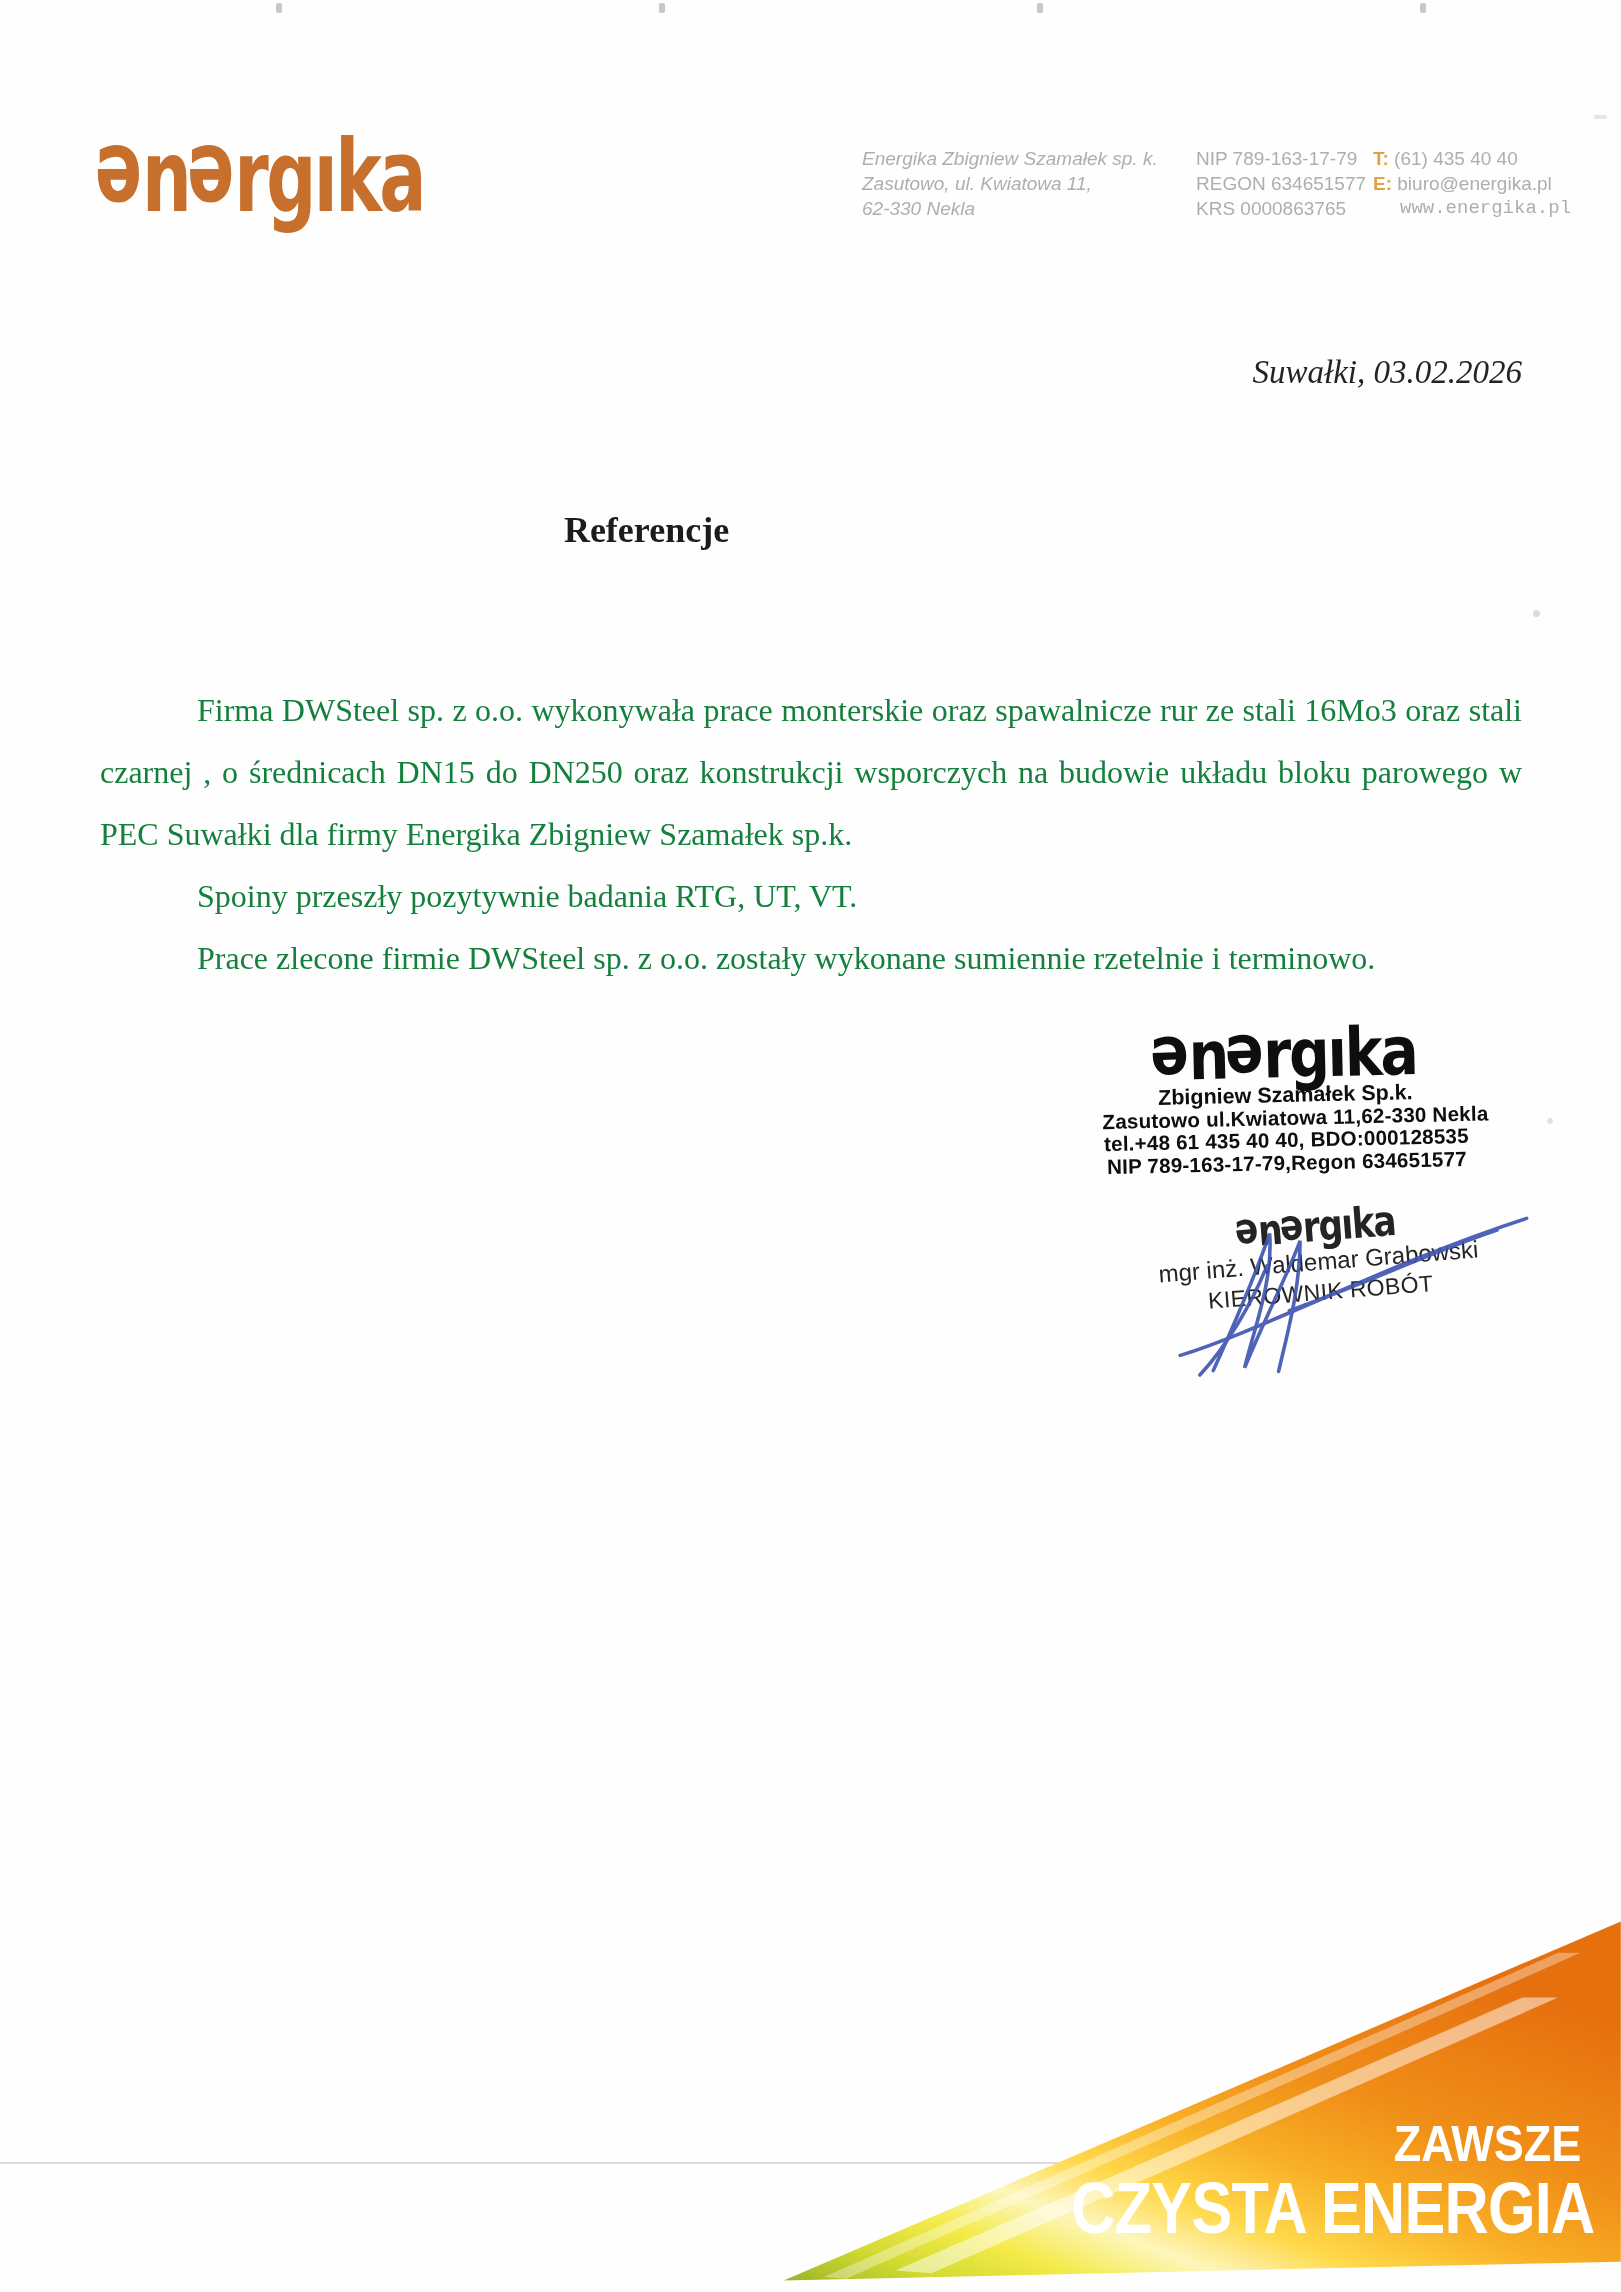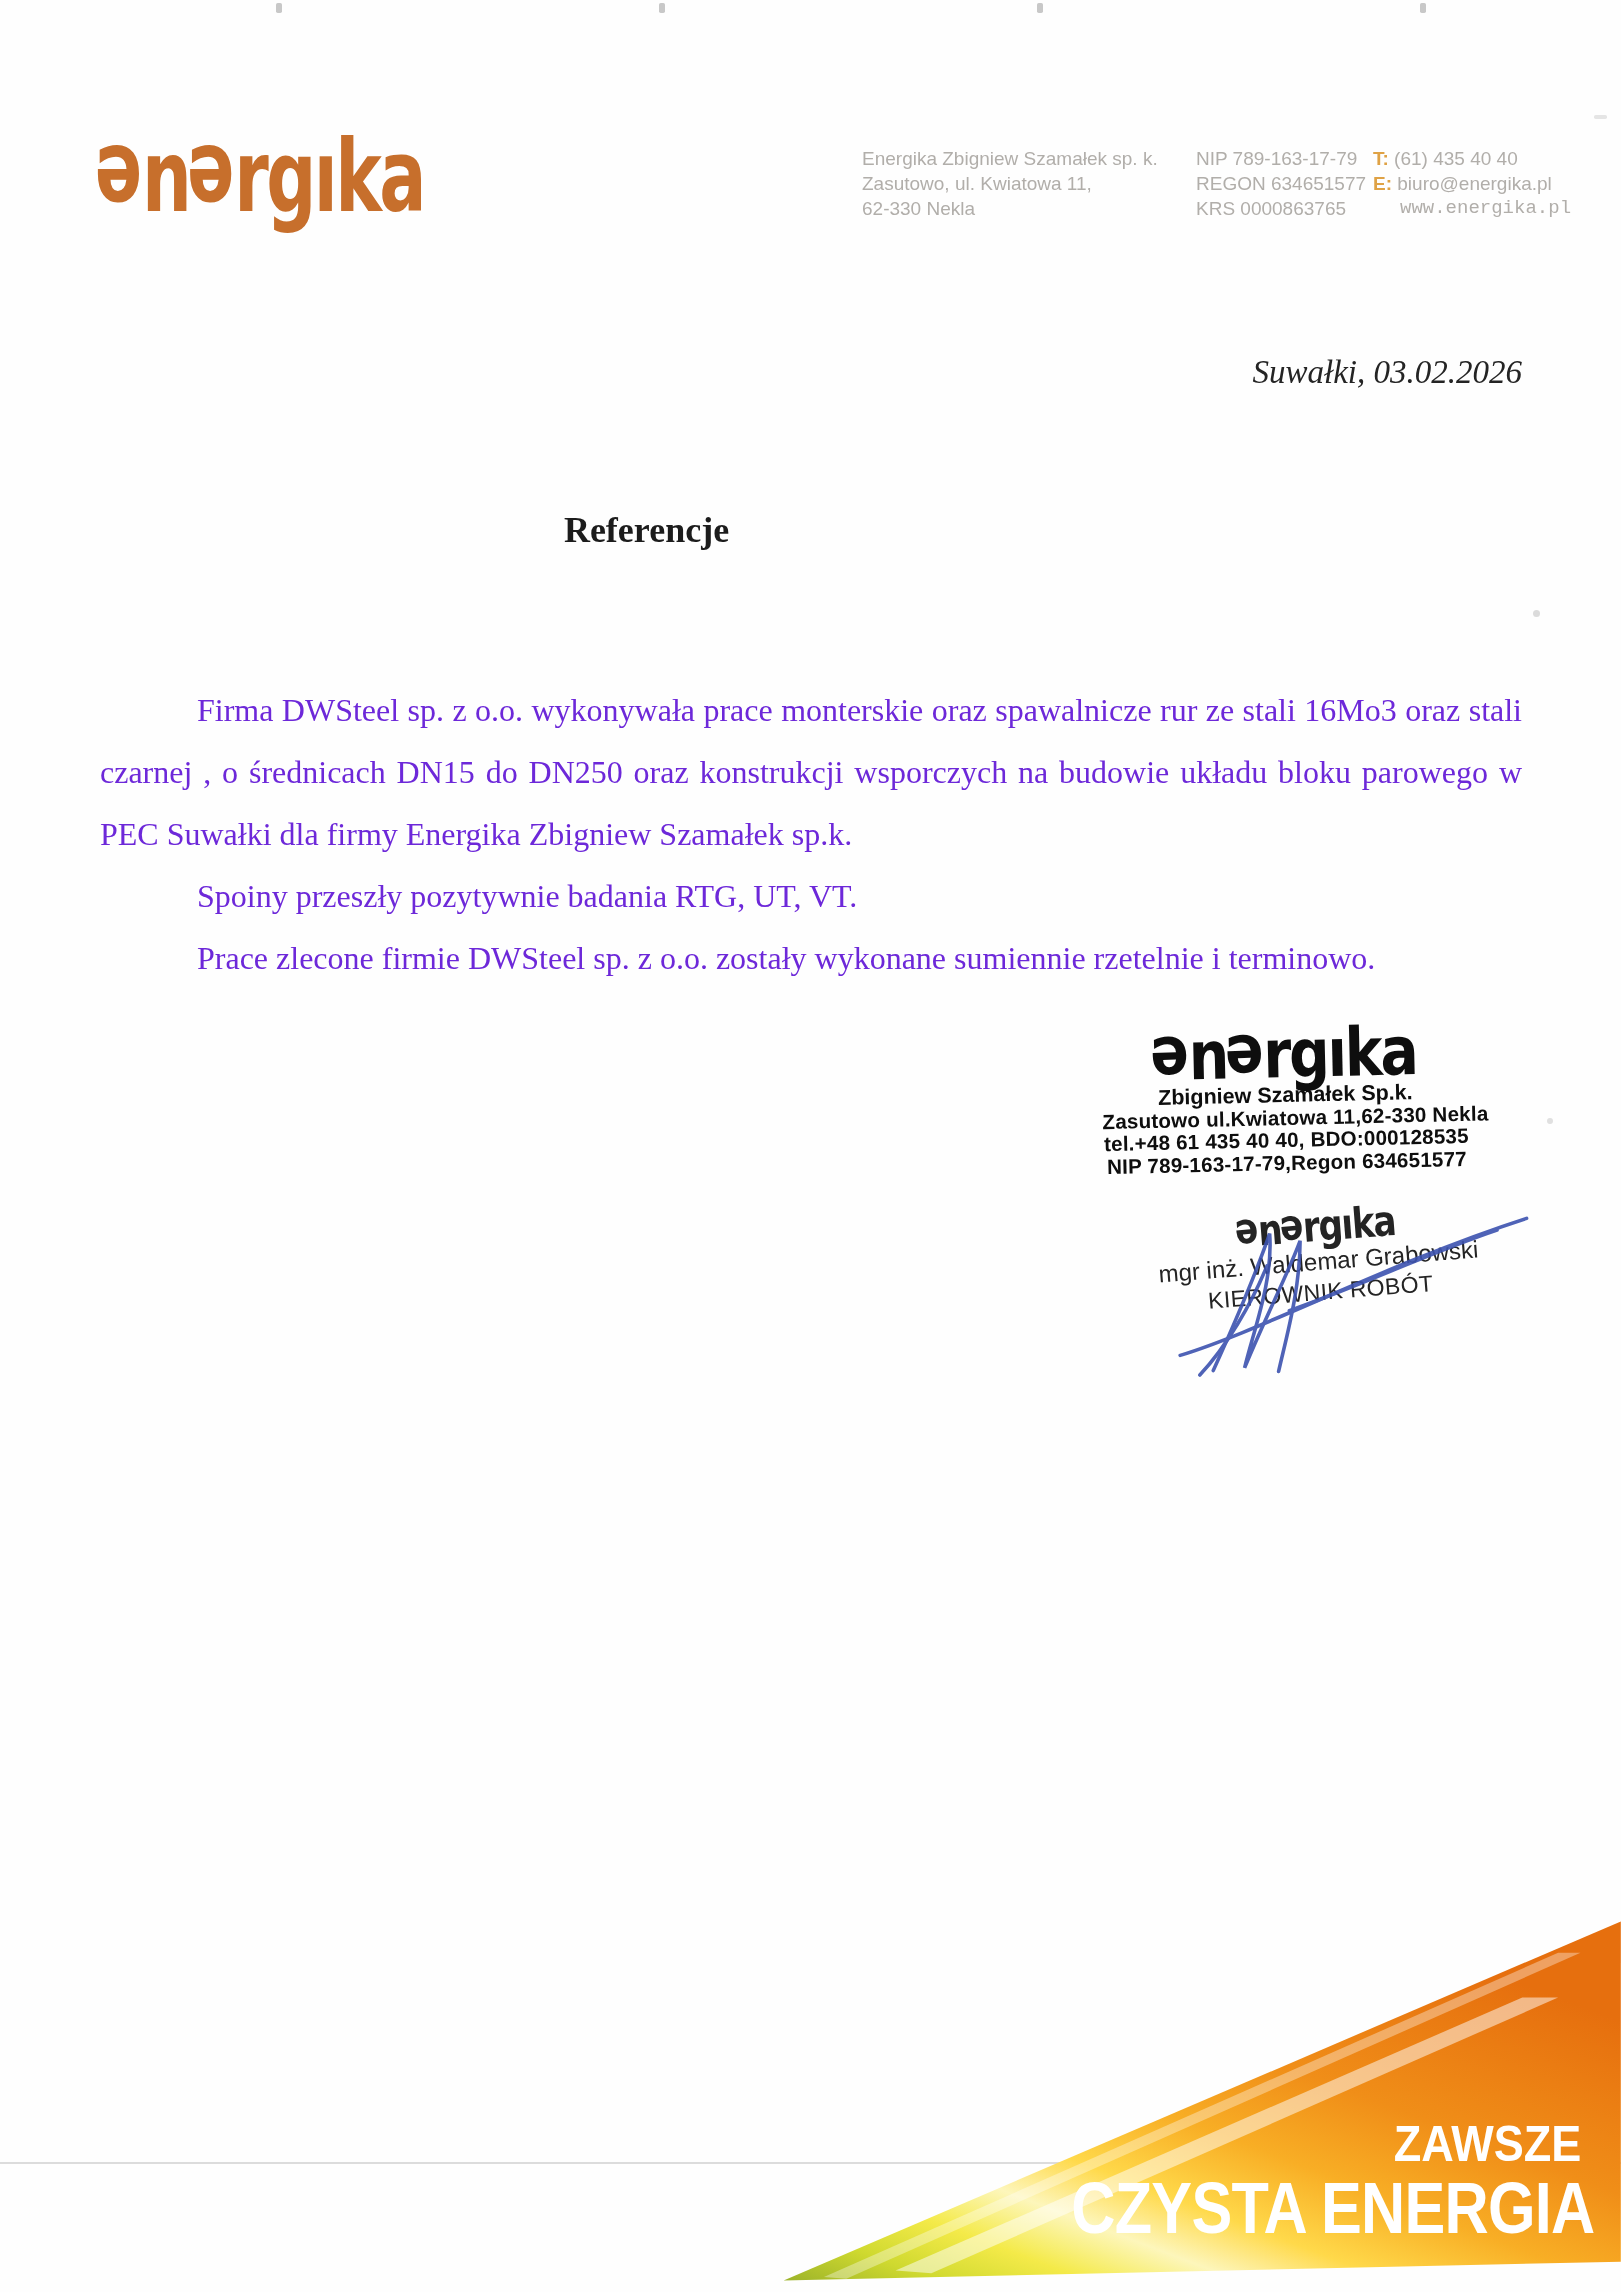--- a/index.html
+++ b/index.html
@@ -24,38 +24,38 @@
     white-space:nowrap;
   }
   .flip { display:inline-block; transform:rotate(180deg) translateY(-2.7px); }
 
   .hdr-info {
     position:absolute; top:146px;
     font-family:"Liberation Sans", sans-serif;
     font-size:19px; line-height:25px; color:#b1aeaa;
     white-space:nowrap;
   }
-  .hdr-col1 { left:862px; }
+  .hdr-col1 { left:862px;font-style:italic; }
   .hdr-col2 { left:1196px; }
   .hdr-col3 { left:1373px; }
   .accent { font-weight:bold; }
   .www-line { padding-left:27px;font-family:Liberation Mono, monospace; }
 
   
   .dateline {
     position:absolute; top:354px; right:99px;
     font-size:33px; color:#242424;font-style:italic;
   }
   .title {
     position:absolute; top:509px; left:0; width:1293px;
     text-align:center; font-size:36px; font-weight:bold; color:#1c1c1c;
   }
   .body-text {
     position:absolute; top:679px; left:100px; width:1422px;
-    font-size:32px; line-height:62px; color:#6d28d9;
+    font-size:32px; line-height:62px; color:#15803d;
     text-align:justify;
   }
   .body-text p { text-indent:97px; }
 
   
   .stamp1 {
     position:absolute; left:1102px; top:1025px; width:367px;
     text-align:center; color:#0e0e0e;
     transform:rotate(-1.3deg);
     font-family:"Liberation Sans", sans-serif;

